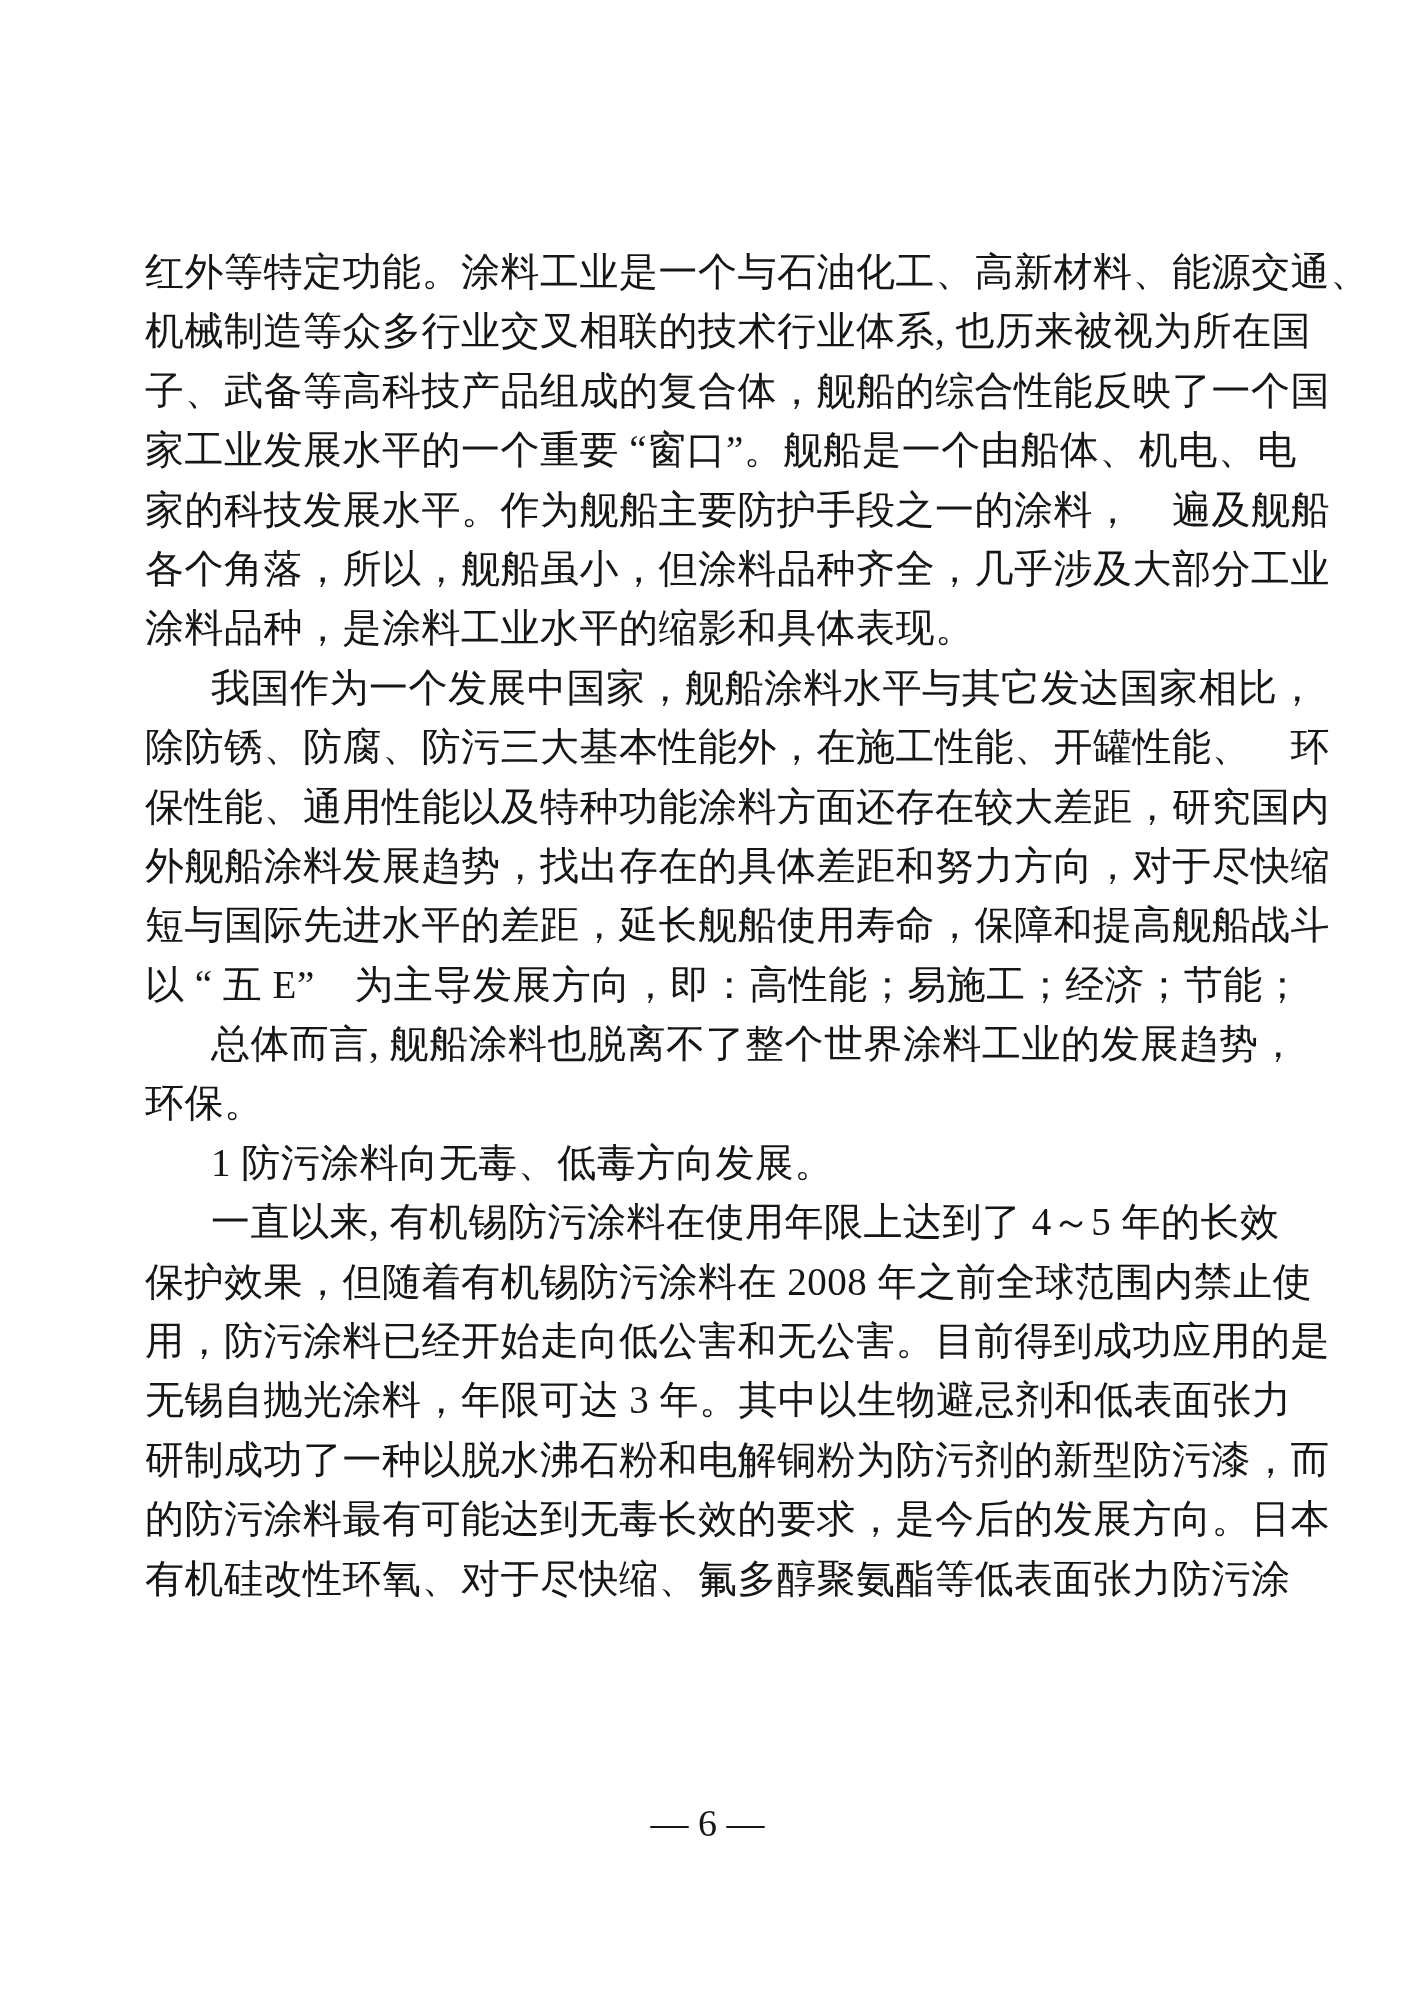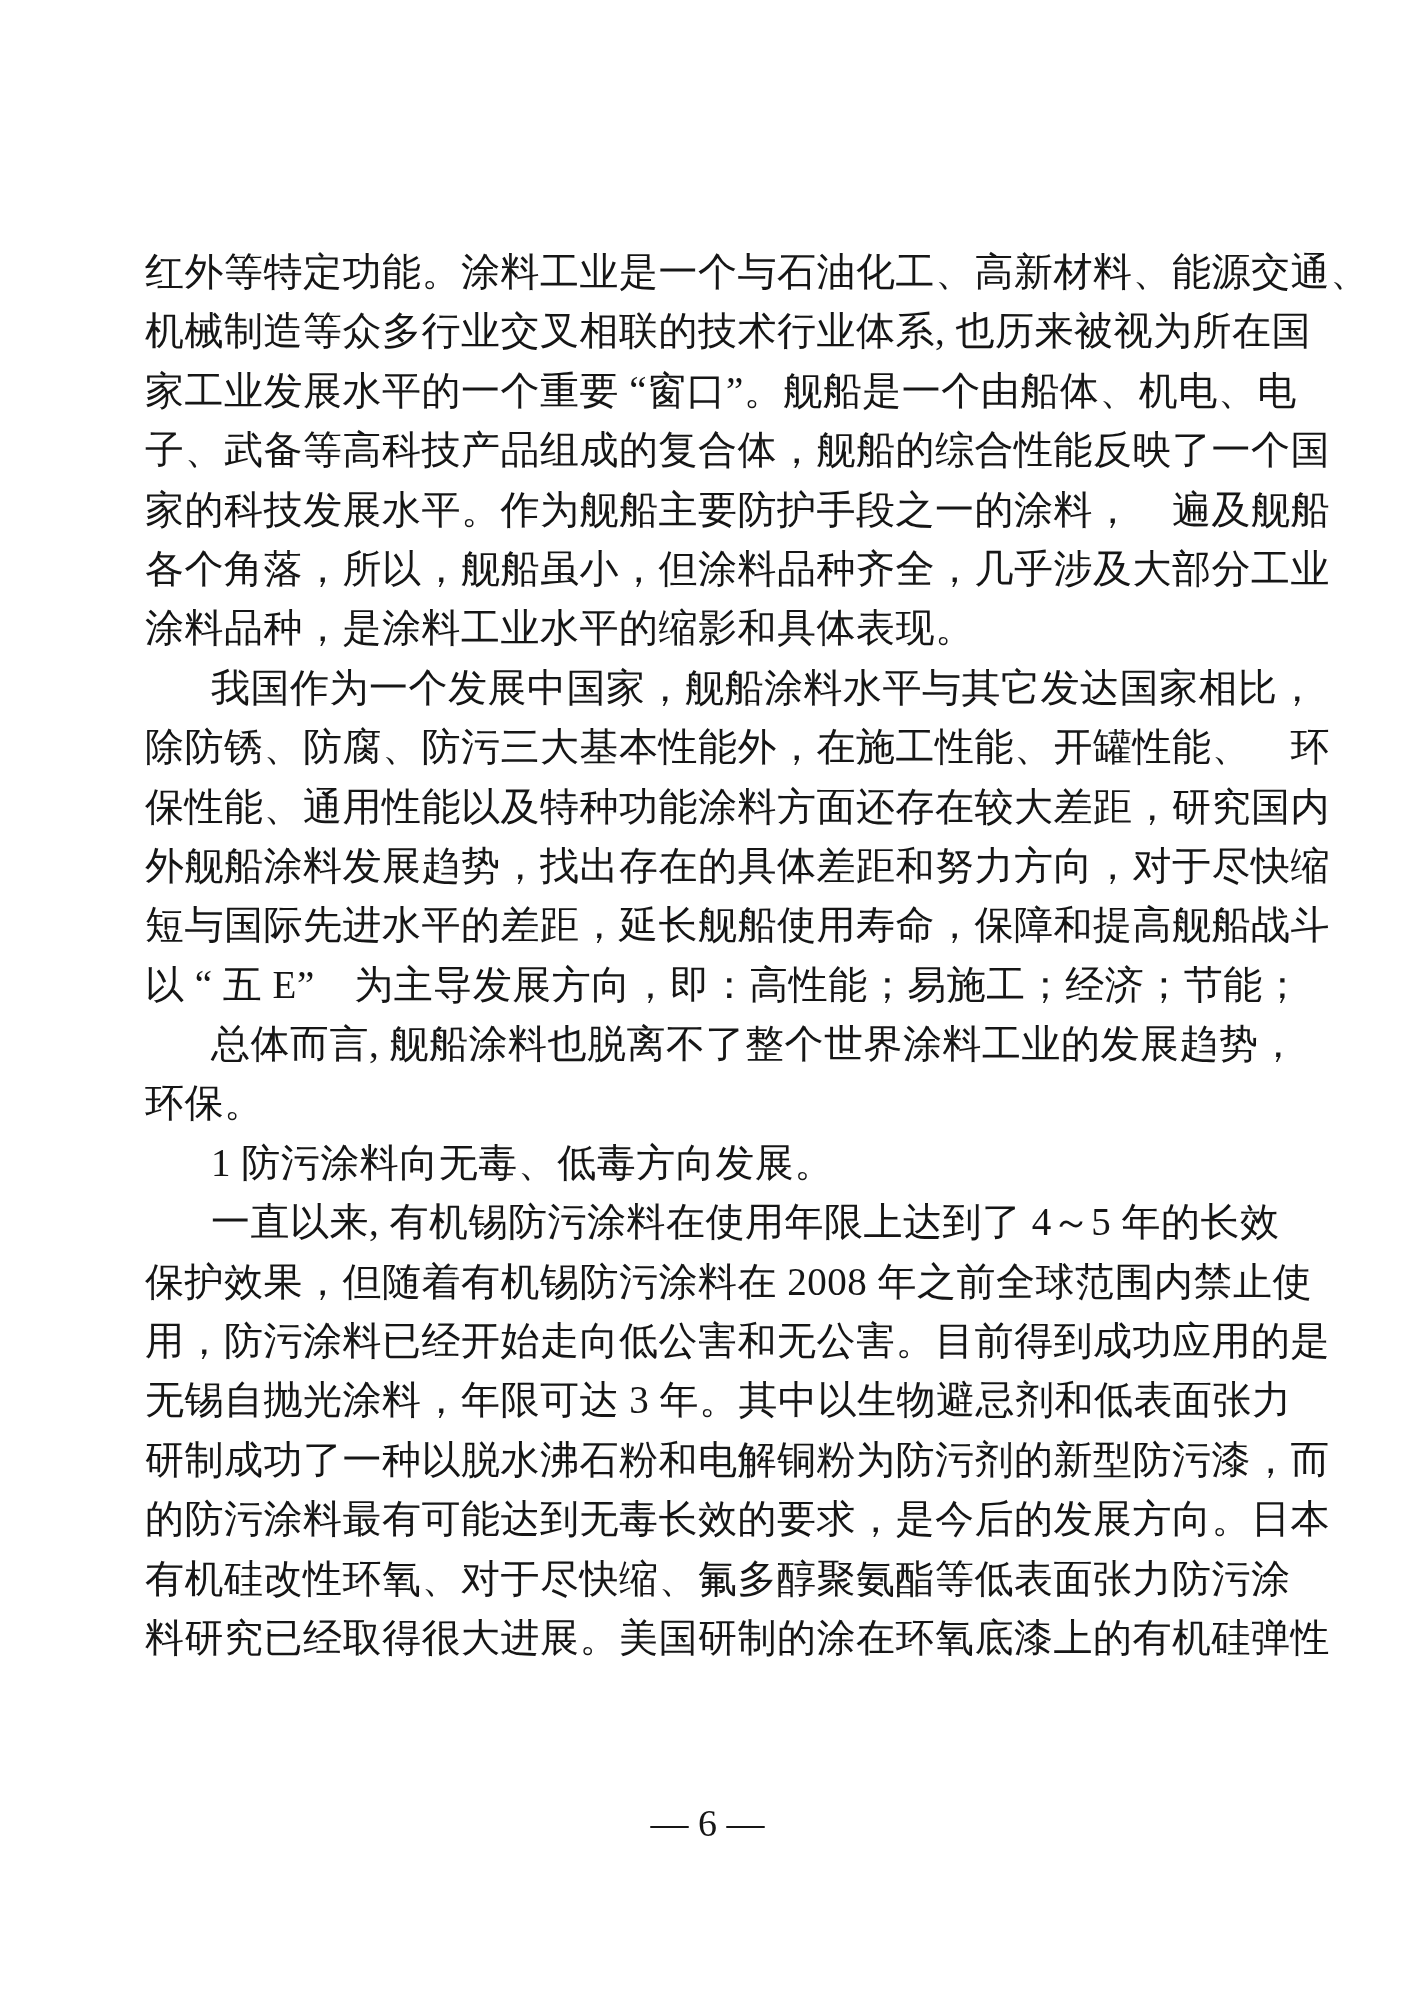--- a/index.html
+++ b/index.html
@@ -59,22 +59,22 @@
   }
 </style>
 </head>
 <body>
 
 <div class="page">
   <div class="text-block" id="doc-body">
       <div>
         <div class="line">红外等特定功能。涂料工业是一个与石油化工、高新材料、能源交通、</div>
         <div class="line">机械制造等众多行业交叉相联的技术行业体系, 也历来被视为所在国</div>
+        <div class="line">子、武备等高科技产品组成的复合体，舰船的综合性能反映了一个国</div>
         <div class="line">家工业发展水平的一个重要 “窗口”。舰船是一个由船体、机电、电</div>
-        <div class="line">子、武备等高科技产品组成的复合体，舰船的综合性能反映了一个国</div>
         <div class="line">家的科技发展水平。作为舰船主要防护手段之一的涂料，　遍及舰船</div>
         <div class="line">各个角落，所以，舰船虽小，但涂料品种齐全，几乎涉及大部分工业</div>
         <div class="line last">涂料品种，是涂料工业水平的缩影和具体表现。</div>
       </div>
       <div>
         <div class="line indent">我国作为一个发展中国家，舰船涂料水平与其它发达国家相比，</div>
         <div class="line">除防锈、防腐、防污三大基本性能外，在施工性能、开罐性能、　环</div>
         <div class="line">保性能、通用性能以及特种功能涂料方面还存在较大差距，研究国内</div>
         <div class="line">外舰船涂料发展趋势，找出存在的具体差距和努力方向，对于尽快缩</div>
         <div class="line">短与国际先进水平的差距，延长舰船使用寿命，保障和提高舰船战斗</div>
@@ -88,17 +88,16 @@
         <div class="line indent last">1 防污涂料向无毒、低毒方向发展。</div>
       </div>
       <div>
         <div class="line indent">一直以来, 有机锡防污涂料在使用年限上达到了 4～5 年的长效</div>
         <div class="line">保护效果，但随着有机锡防污涂料在 2008 年之前全球范围内禁止使</div>
         <div class="line">用，防污涂料已经开始走向低公害和无公害。目前得到成功应用的是</div>
         <div class="line">无锡自抛光涂料，年限可达 3 年。其中以生物避忌剂和低表面张力</div>
         <div class="line">研制成功了一种以脱水沸石粉和电解铜粉为防污剂的新型防污漆，而</div>
         <div class="line">的防污涂料最有可能达到无毒长效的要求，是今后的发展方向。日本</div>
         <div class="line">有机硅改性环氧、对于尽快缩、氟多醇聚氨酯等低表面张力防污涂</div>
-        <div class="line">料研究已经取得很大进展。美国研制的涂在环氧底漆上的有机硅弹性</div>
       </div>
     </div>
   <div class="page-number">— 6 —</div>
 </div>
 
 </body></html>

